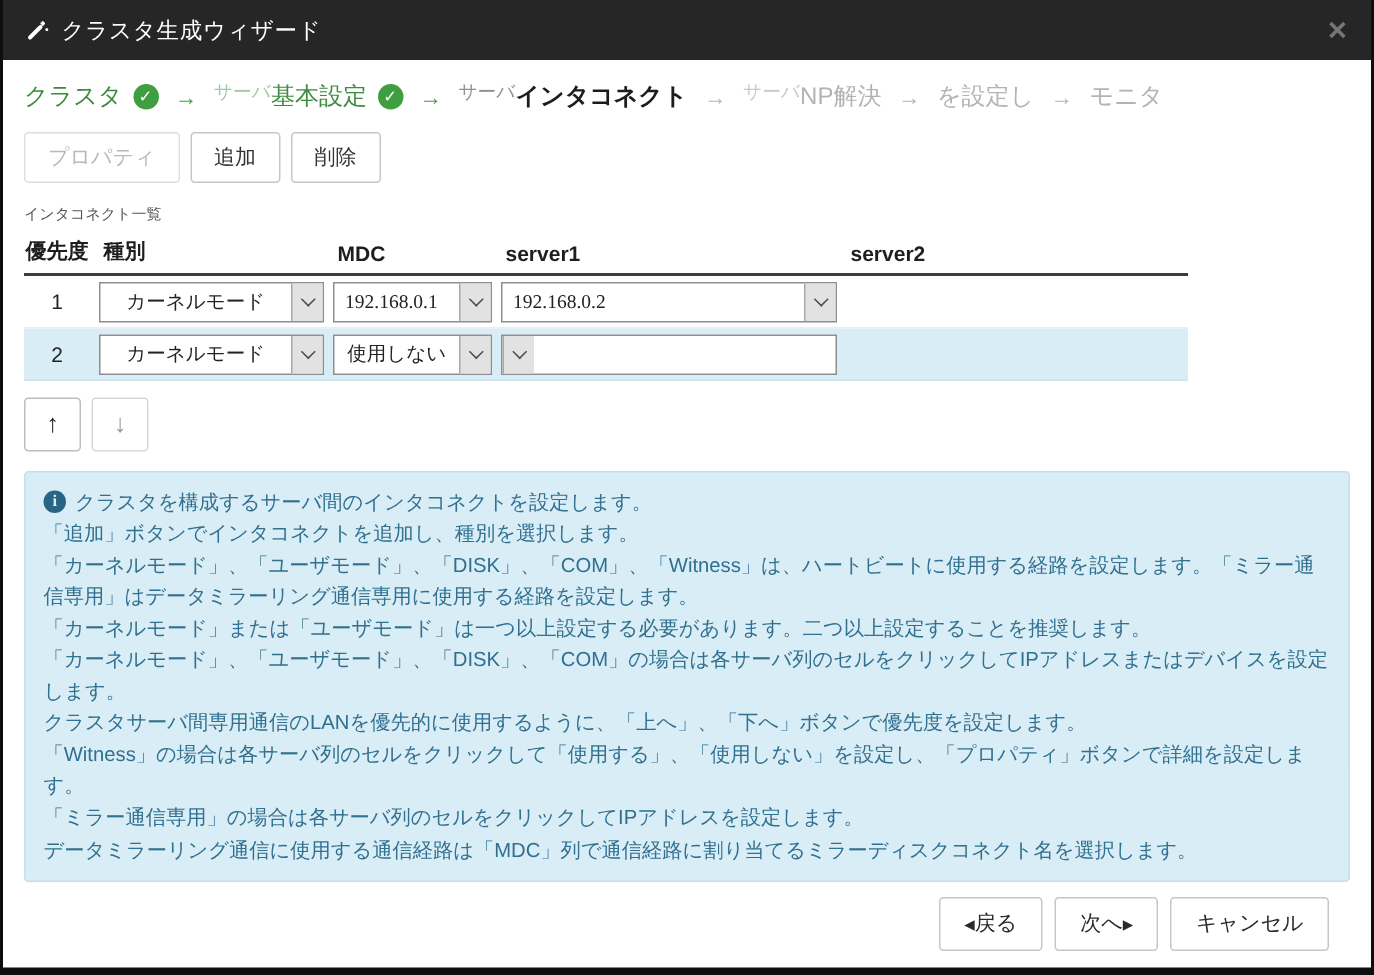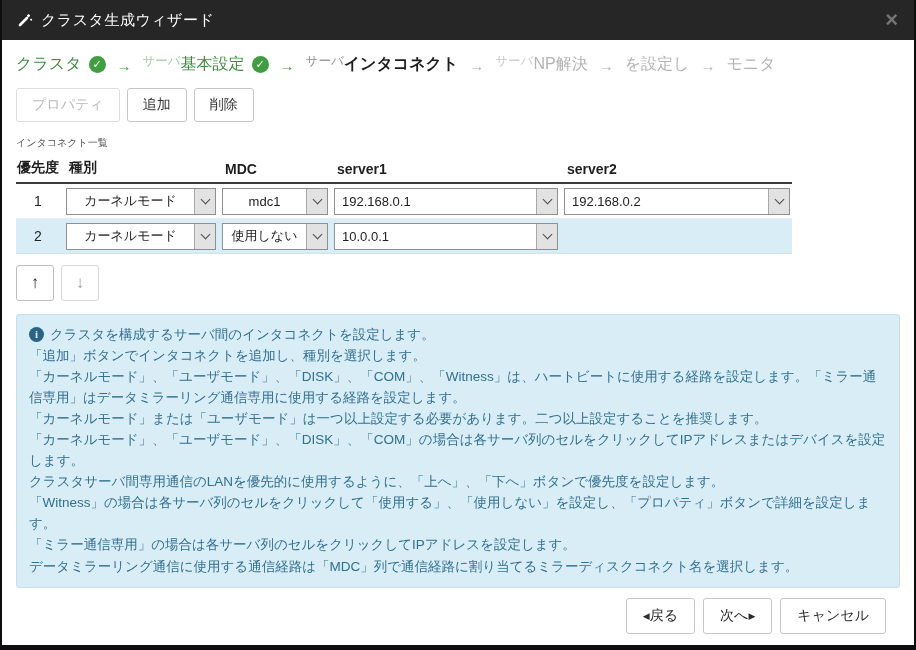--- a/index.html
+++ b/index.html
@@ -69,21 +69,21 @@
   }
   .thead { height: 26px; align-items: end; padding-bottom: 5px; border-bottom: 2px solid #3c3c3c; }
   .thead .th { font-size: 14px; font-weight: bold; color: #1e1e1e; padding-left: 3px; }
   .thead .th.c { text-align: center; padding-left: 0; }
   .drow { height: 35px; border-bottom: 1px solid #ececec; cursor: pointer; }
   .drow.selected { background: #d9edf7; border-bottom-color: #cfe3ef; }
   .pri { text-align: center; font-size: 14px; color: #222; }
   .select {
     height: 27px; width: 100%;
     border: 1px solid #8f8f8f; background: #fff;
-    display: flex; align-items: stretch; cursor: pointer;
+    display: flex; align-items: stretch; cursor: pointer; font-family: Liberation Serif, serif;
   }
   .select .val { flex: 1; font-size: 13px; color: #222; display: flex; align-items: center; padding: 0 7px; white-space: nowrap; overflow: hidden; }
   .select .val.center { justify-content: center; padding: 0 2px; }
   .sel-btn {
     width: 21px; flex: 0 0 21px; background: #e2e2e2; border-left: 1px solid #a8a8a8;
     display: flex; align-items: center; justify-content: center;
   }
   .caret { width: 7px; height: 7px; border-right: 1.6px solid #4d4d4d; border-bottom: 1.6px solid #4d4d4d; transform: rotate(45deg); margin-top: -4px; }
   
   .movebar { display: flex; gap: 7px; margin-top: 11px; }
@@ -202,26 +202,20 @@
 
       <div class="trow drow">
         <span class="pri">1</span>
         <div class="select">
           <span class="val center">カーネルモード</span>
           <span class="sel-btn">
               <span class="caret"></span>
             </span>
         </div>
         <div class="select">
-          <span class="val center">mdc1</span>
-          <span class="sel-btn">
-              <span class="caret"></span>
-            </span>
-        </div>
-        <div class="select">
           <span class="val">192.168.0.1</span>
           <span class="sel-btn">
               <span class="caret"></span>
             </span>
         </div>
         <div class="select">
           <span class="val">192.168.0.2</span>
           <span class="sel-btn">
               <span class="caret"></span>
             </span>
@@ -236,21 +230,20 @@
               <span class="caret"></span>
             </span>
         </div>
         <div class="select">
           <span class="val center">使用しない</span>
           <span class="sel-btn">
               <span class="caret"></span>
             </span>
         </div>
         <div class="select">
-          <span class="val">10.0.0.1</span>
           <span class="sel-btn">
               <span class="caret"></span>
             </span>
         </div>
       </div>
     </div>
 
     <div class="movebar">
       <button class="movebtn">↑</button>
       <button class="movebtn disabled">↓</button>

